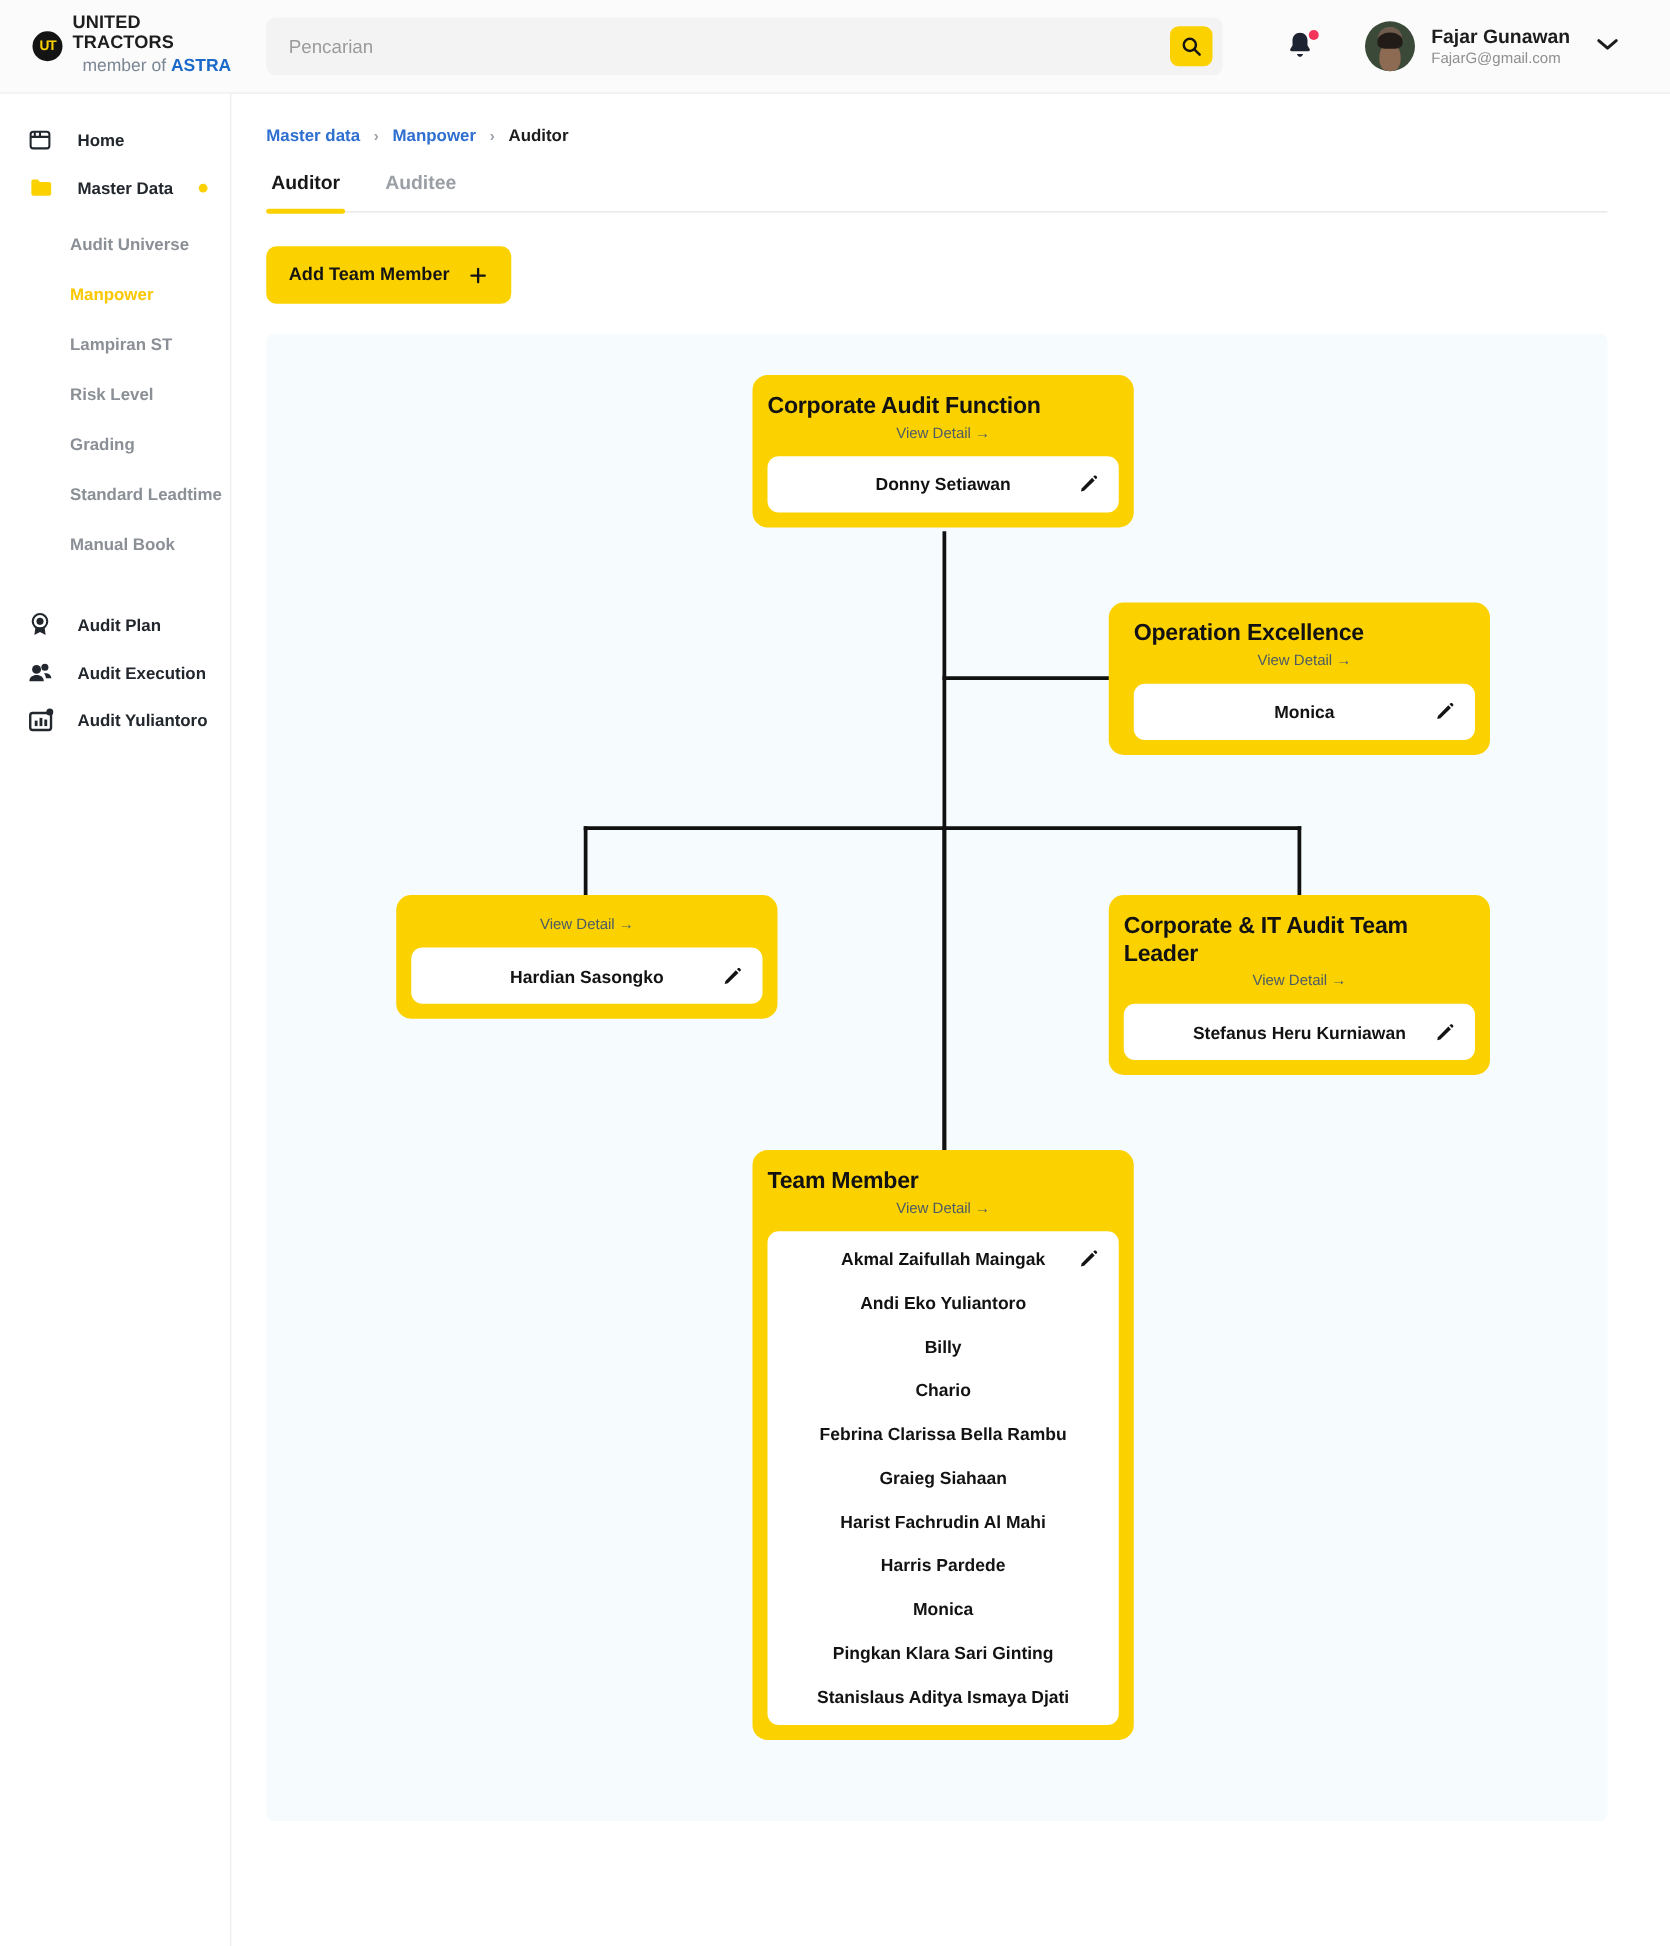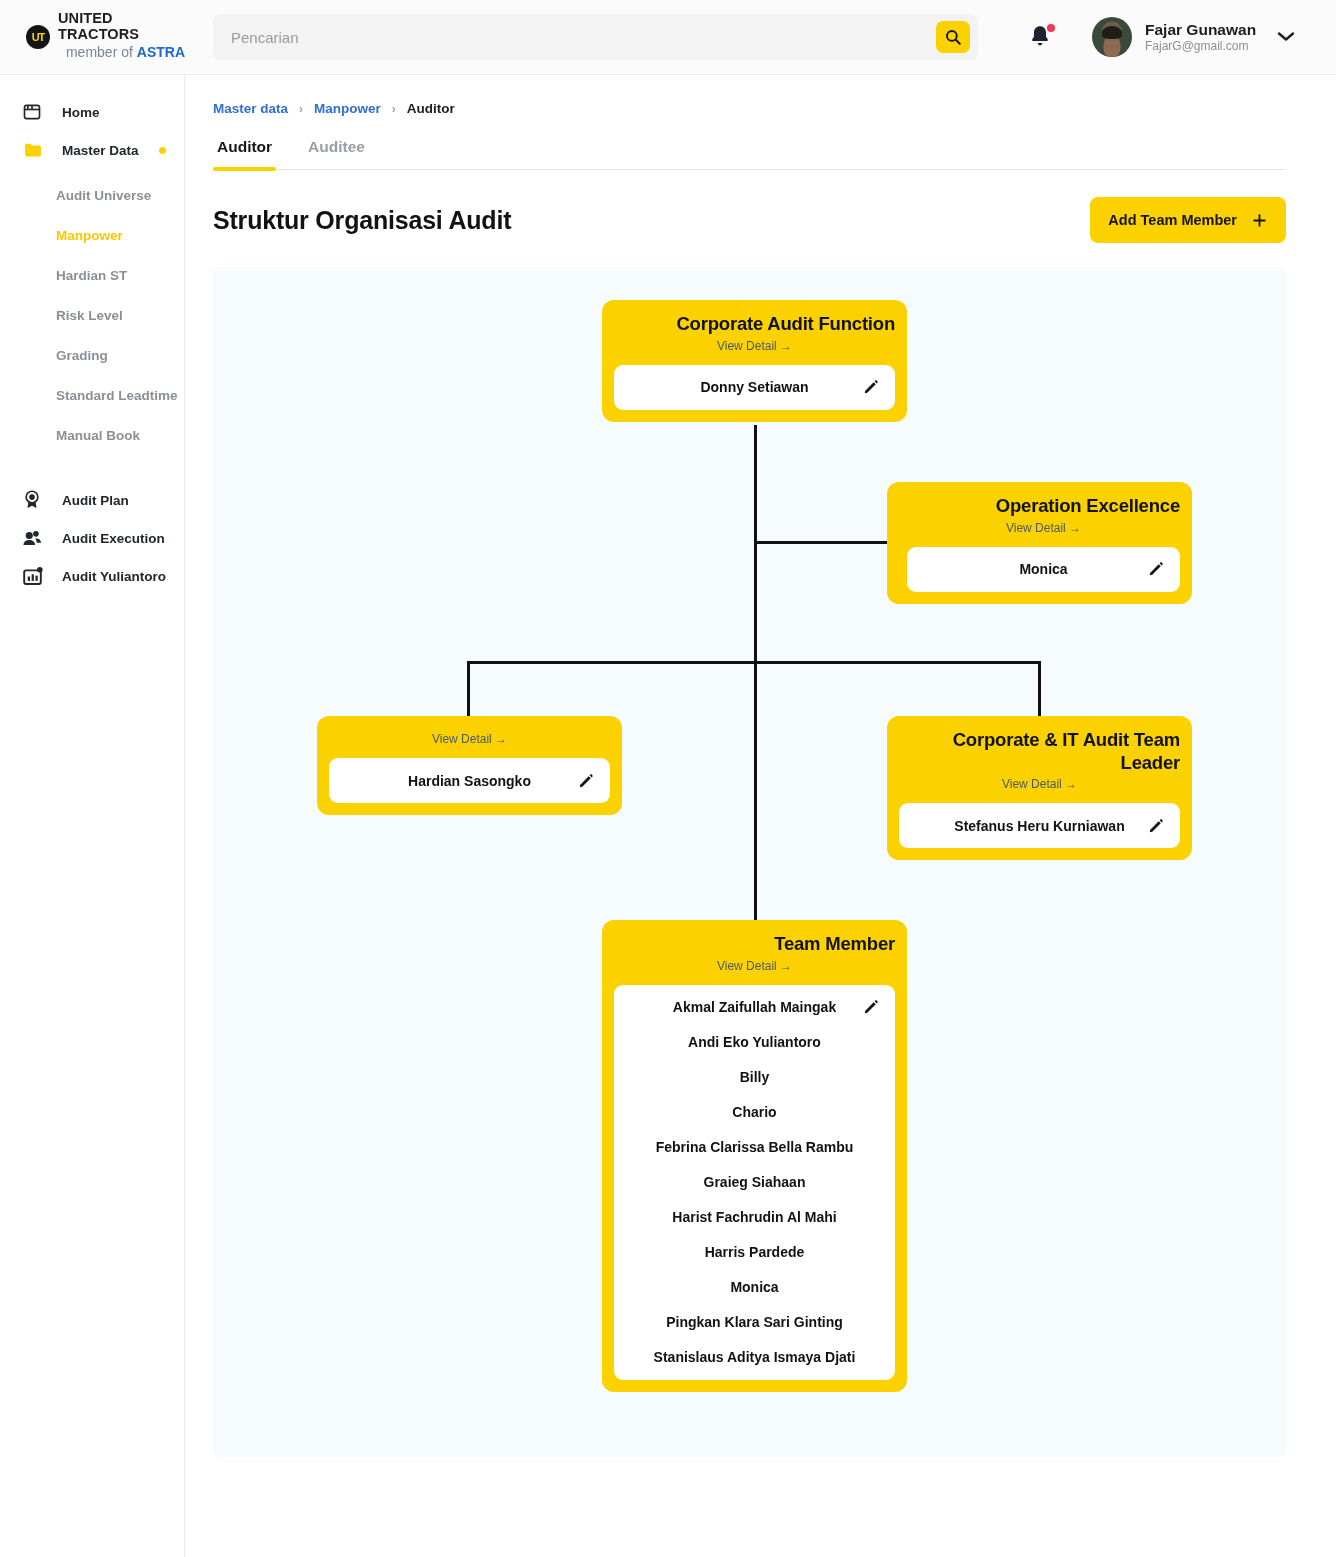--- a/index.html
+++ b/index.html
@@ -157,21 +157,21 @@
     position: relative;
     margin: 24px 0 0 28px;
     width: 1073px; height: 1190px;
     background: #f6fbfe; border-radius: 6px;
     overflow: hidden;
   }
   .line { position: absolute; background: #111111; }
 
   .node { position: absolute; background: #fbd200; border-radius: 12px; padding: 13px 12px 12px 12px; }
   .node-title {
-    text-align: right; font-size: 18.5px; font-weight: bold;
+    text-align: left; font-size: 18.5px; font-weight: bold;
     color: #121212; line-height: 1.22; letter-spacing: -.2px;
   }
   .node-link {
     display: block; text-align: center; margin-top: 3px;
     font-size: 12px; color: #4c5a66; cursor: pointer;
   }
   .node-body {
     margin-top: 12px; background: #ffffff; border-radius: 9px;
     padding: 9px 0;
   }
@@ -260,21 +260,21 @@
   </div>
 
   <div class="subnav">
     <div class="subnav-item">
       <span class="subnav-label">Audit Universe</span>
     </div>
     <div class="subnav-item active">
       <span class="subnav-label">Manpower</span>
     </div>
     <div class="subnav-item">
-      <span class="subnav-label">Hardian ST</span>
+      <span class="subnav-label">Lampiran ST</span>
     </div>
     <div class="subnav-item">
       <span class="subnav-label">Risk Level</span>
     </div>
     <div class="subnav-item">
       <span class="subnav-label">Grading</span>
     </div>
     <div class="subnav-item">
       <span class="subnav-label">Standard Leadtime</span>
     </div>
@@ -331,21 +331,20 @@
     <span class="bc-sep">›</span>
     <span class="bc-current">Auditor</span>
   </div>
 
   <div class="tabs">
     <div class="tab active">Auditor</div>
     <div class="tab">Auditee</div>
   </div>
 
   <div class="page-head">
-    <div class="page-title">Struktur Organisasi Audit</div>
     <button class="add-btn">
       <span>Add Team Member</span>
       <svg width="17" height="17" viewBox="0 0 24 24" stroke="#141414" stroke-width="2.6" stroke-linecap="round">
         <line x1="12" y1="4.5" x2="12" y2="19.5"></line>
           <line x1="4.5" y1="12" x2="19.5" y2="12"></line>
       </svg>
     </button>
   </div>
 
   <div class="chart">

